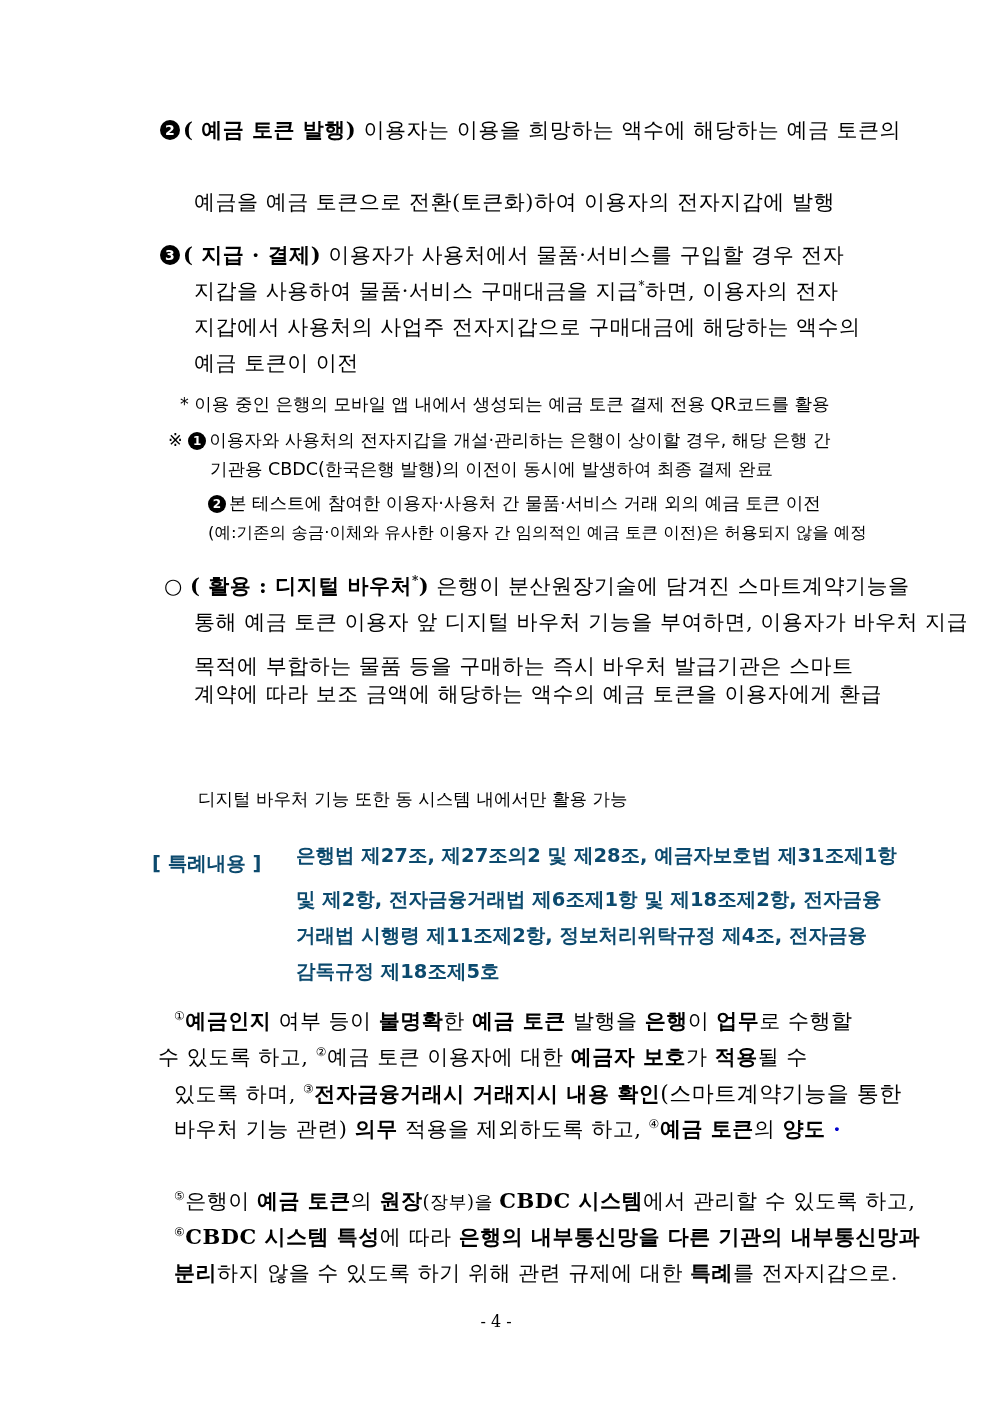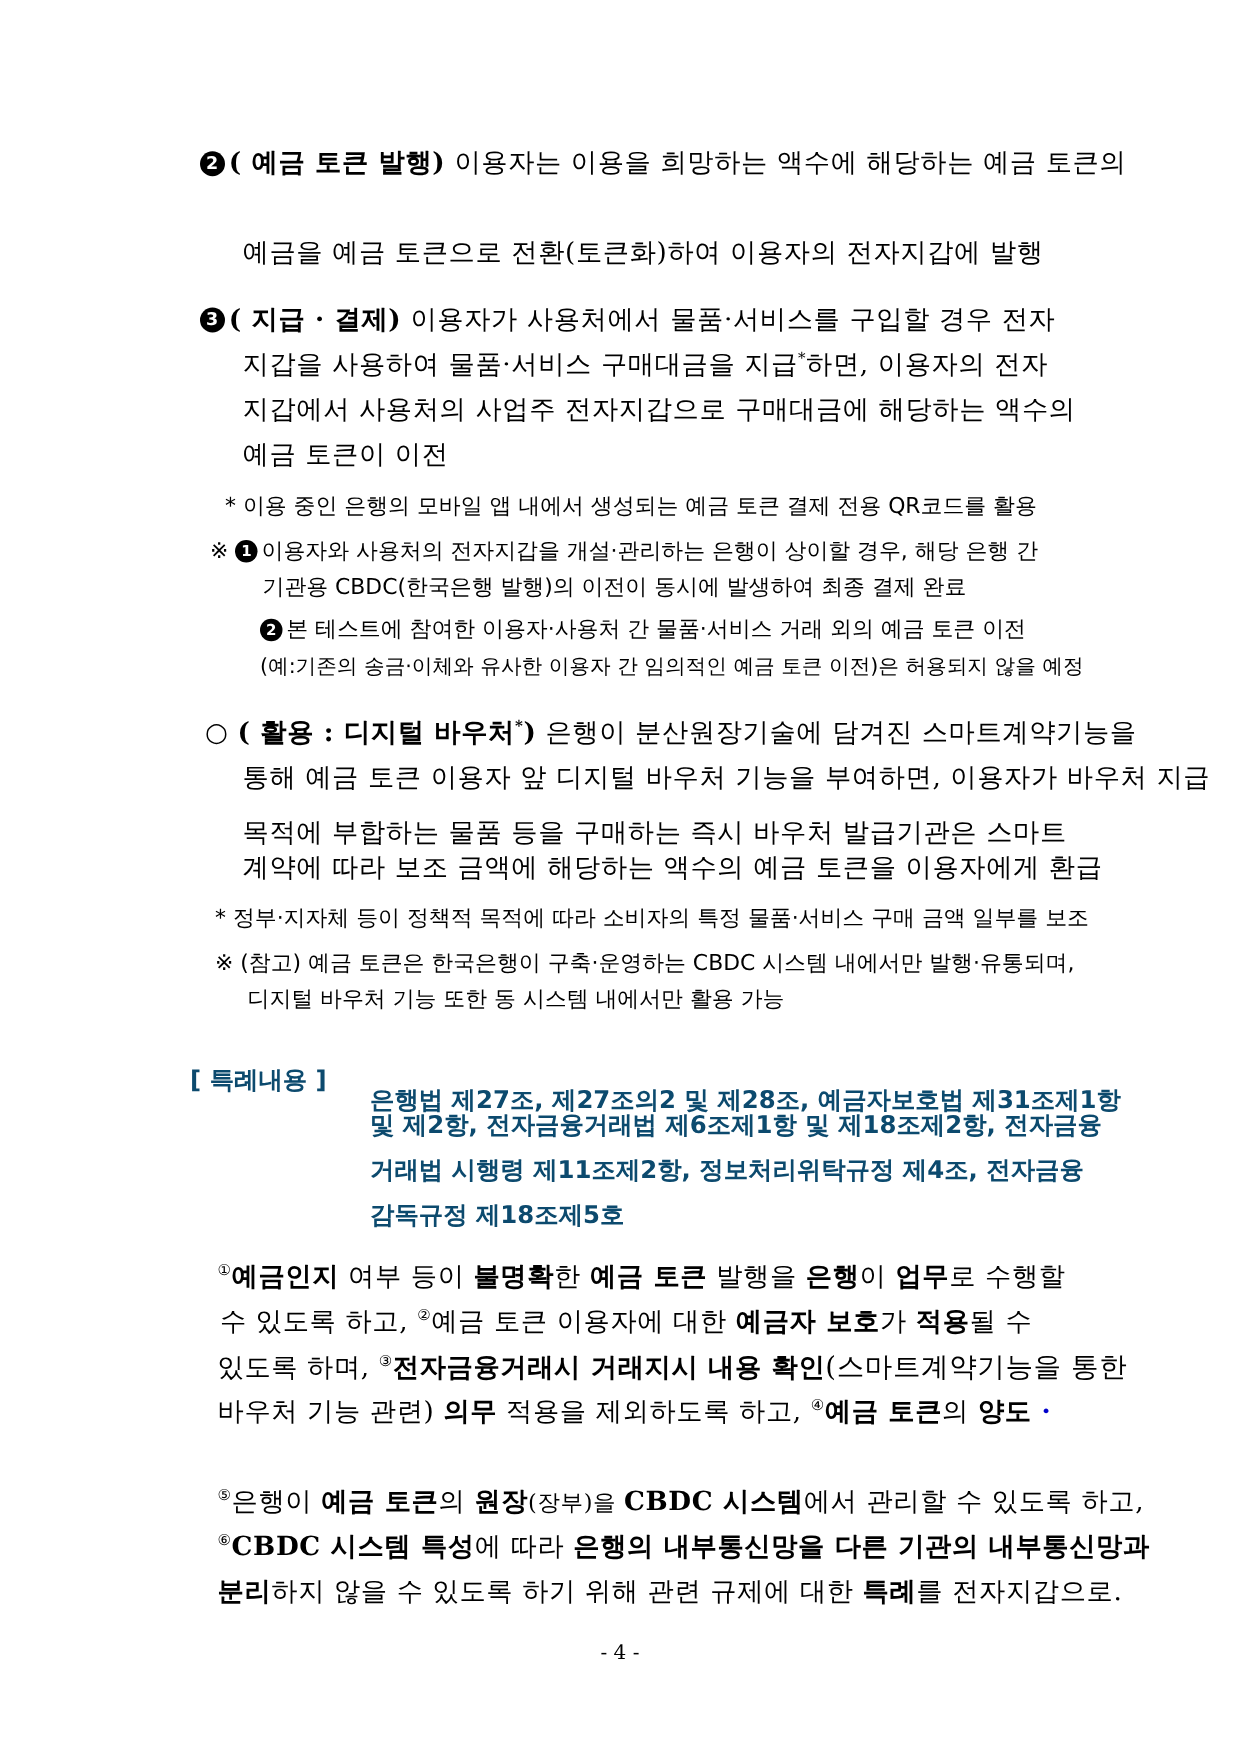--- a/index.html
+++ b/index.html
@@ -58,37 +58,32 @@
 
   <div class="line serif main" style="left:116px; top:572px;">
     <span>○</span>
     <span class="b"><span>( 활용 : 디지털 바우처</span><span class="sup">*</span><span>)</span></span>
     <span>은행이 분산원장기술에 담겨진 스마트계약기능을</span>
   </div>
   <div class="line serif main" style="left:146px; top:608px;">통해 예금 토큰 이용자 앞 디지털 바우처 기능을 부여하면, 이용자가 바우처 지급</div>
   <div class="line serif main" style="left:146px; top:652px;">목적에 부합하는 물품 등을 구매하는 즉시 바우처 발급기관은 스마트</div>
   <div class="line serif main" style="left:146px; top:680px;">계약에 따라 보조 금액에 해당하는 액수의 예금 토큰을 이용자에게 환급</div>
 
-  <div class="line sans note" style="left:124px; top:722px;">* 정부·지자체 등이 정책적 목적에 따라 소비자의 특정 물품·서비스 구매 금액 일부를 보조</div>
-  <div class="line sans note" style="left:124px; top:758px;">
-    <span>※</span>
-    <span>(참고) 예금 토큰은 한국은행이 구축·운영하는 CBDC 시스템 내에서만 발행·유통되며,</span>
-  </div>
   <div class="line sans note" style="left:150px; top:787px;">디지털 바우처 기능 또한 동 시스템 내에서만 활용 가능</div>
 
   <div class="line green" style="left:104px; top:850px;">[ 특례내용 ]</div>
-  <div class="line green" style="left:248px; top:866px;">은행법 제27조, 제27조의2 및 제28조, 예금자보호법 제31조제1항</div>
+  <div class="line green" style="left:248px; top:842px;">은행법 제27조, 제27조의2 및 제28조, 예금자보호법 제31조제1항</div>
   <div class="line green" style="left:248px; top:886px;">및 제2항, 전자금융거래법 제6조제1항 및 제18조제2항, 전자금융</div>
   <div class="line green" style="left:248px; top:922px;">거래법 시행령 제11조제2항, 정보처리위탁규정 제4조, 전자금융</div>
   <div class="line green" style="left:248px; top:958px;">감독규정 제18조제5호</div>
 
   <div class="line serif main" style="left:126px; top:1007px;">
     <span class="sup">①</span><span class="b">예금인지</span><span> 여부 등이 </span><span class="b">불명확</span><span>한 </span><span class="b">예금 토큰</span><span> 발행을 </span><span class="b">은행</span><span>이 </span><span class="b">업무</span><span>로 수행할</span>
   </div>
-  <div class="line serif main" style="left:128px; top:1043px;">
+  <div class="line serif main" style="left:110px; top:1043px;">
     <span>수 있도록 하고, </span><span class="sup">②</span><span>예금 토큰 이용자에 대한 </span><span class="b">예금자 보호</span><span>가 </span><span class="b">적용</span><span>될 수</span>
   </div>
   <div class="line serif main" style="left:126px; top:1079px;">
     <span>있도록 하며, </span><span class="sup">③</span><span class="b">전자금융거래시 거래지시 내용 확인</span><span style="font-size:22px;">(스마트계약기능을 통한</span>
   </div>
   <div class="line serif main" style="left:126px; top:1115px;">
     <span>바우처 기능 관련) </span><span class="b">의무</span><span> 적용을 제외하도록 하고, </span><span class="sup">④</span><span class="b">예금 토큰</span><span>의 </span><span class="b">양도</span><span class="blue-dot"> ·</span>
   </div>
   <div class="line serif main" style="left:126px; top:1187px;">
     <span class="sup">⑤</span><span>은행이 </span><span class="b">예금 토큰</span><span>의 </span><span class="b">원장</span><span style="font-size:18px;">(장부)을 </span><span class="b">CBDC 시스템</span><span>에서 관리할 수 있도록 하고,</span>

